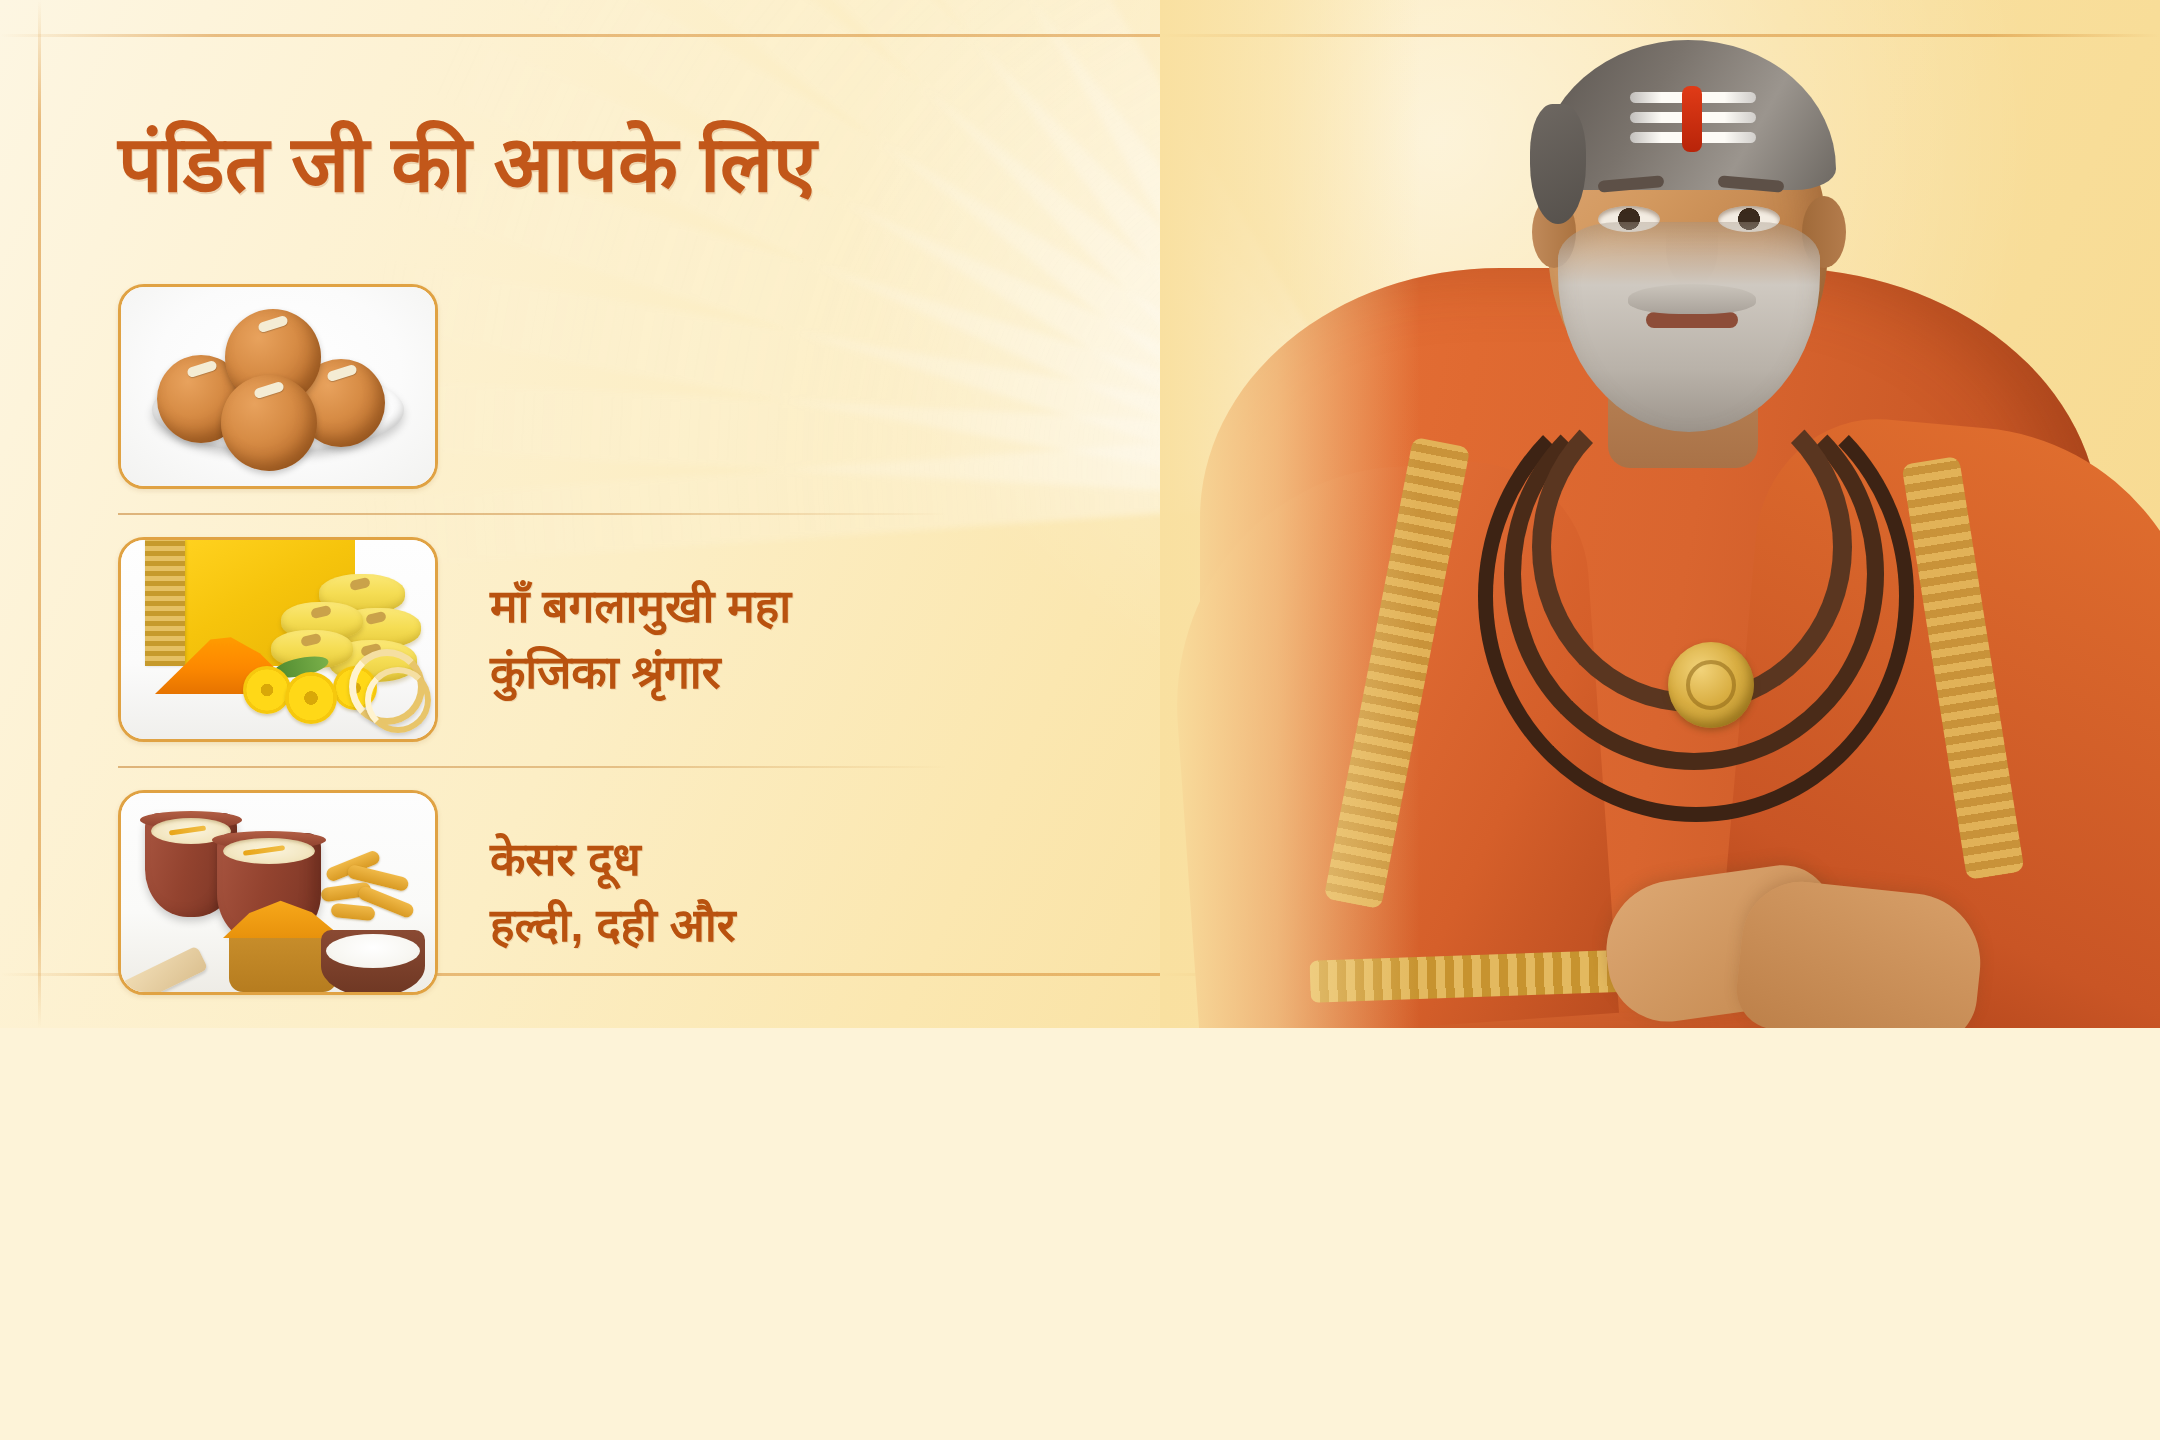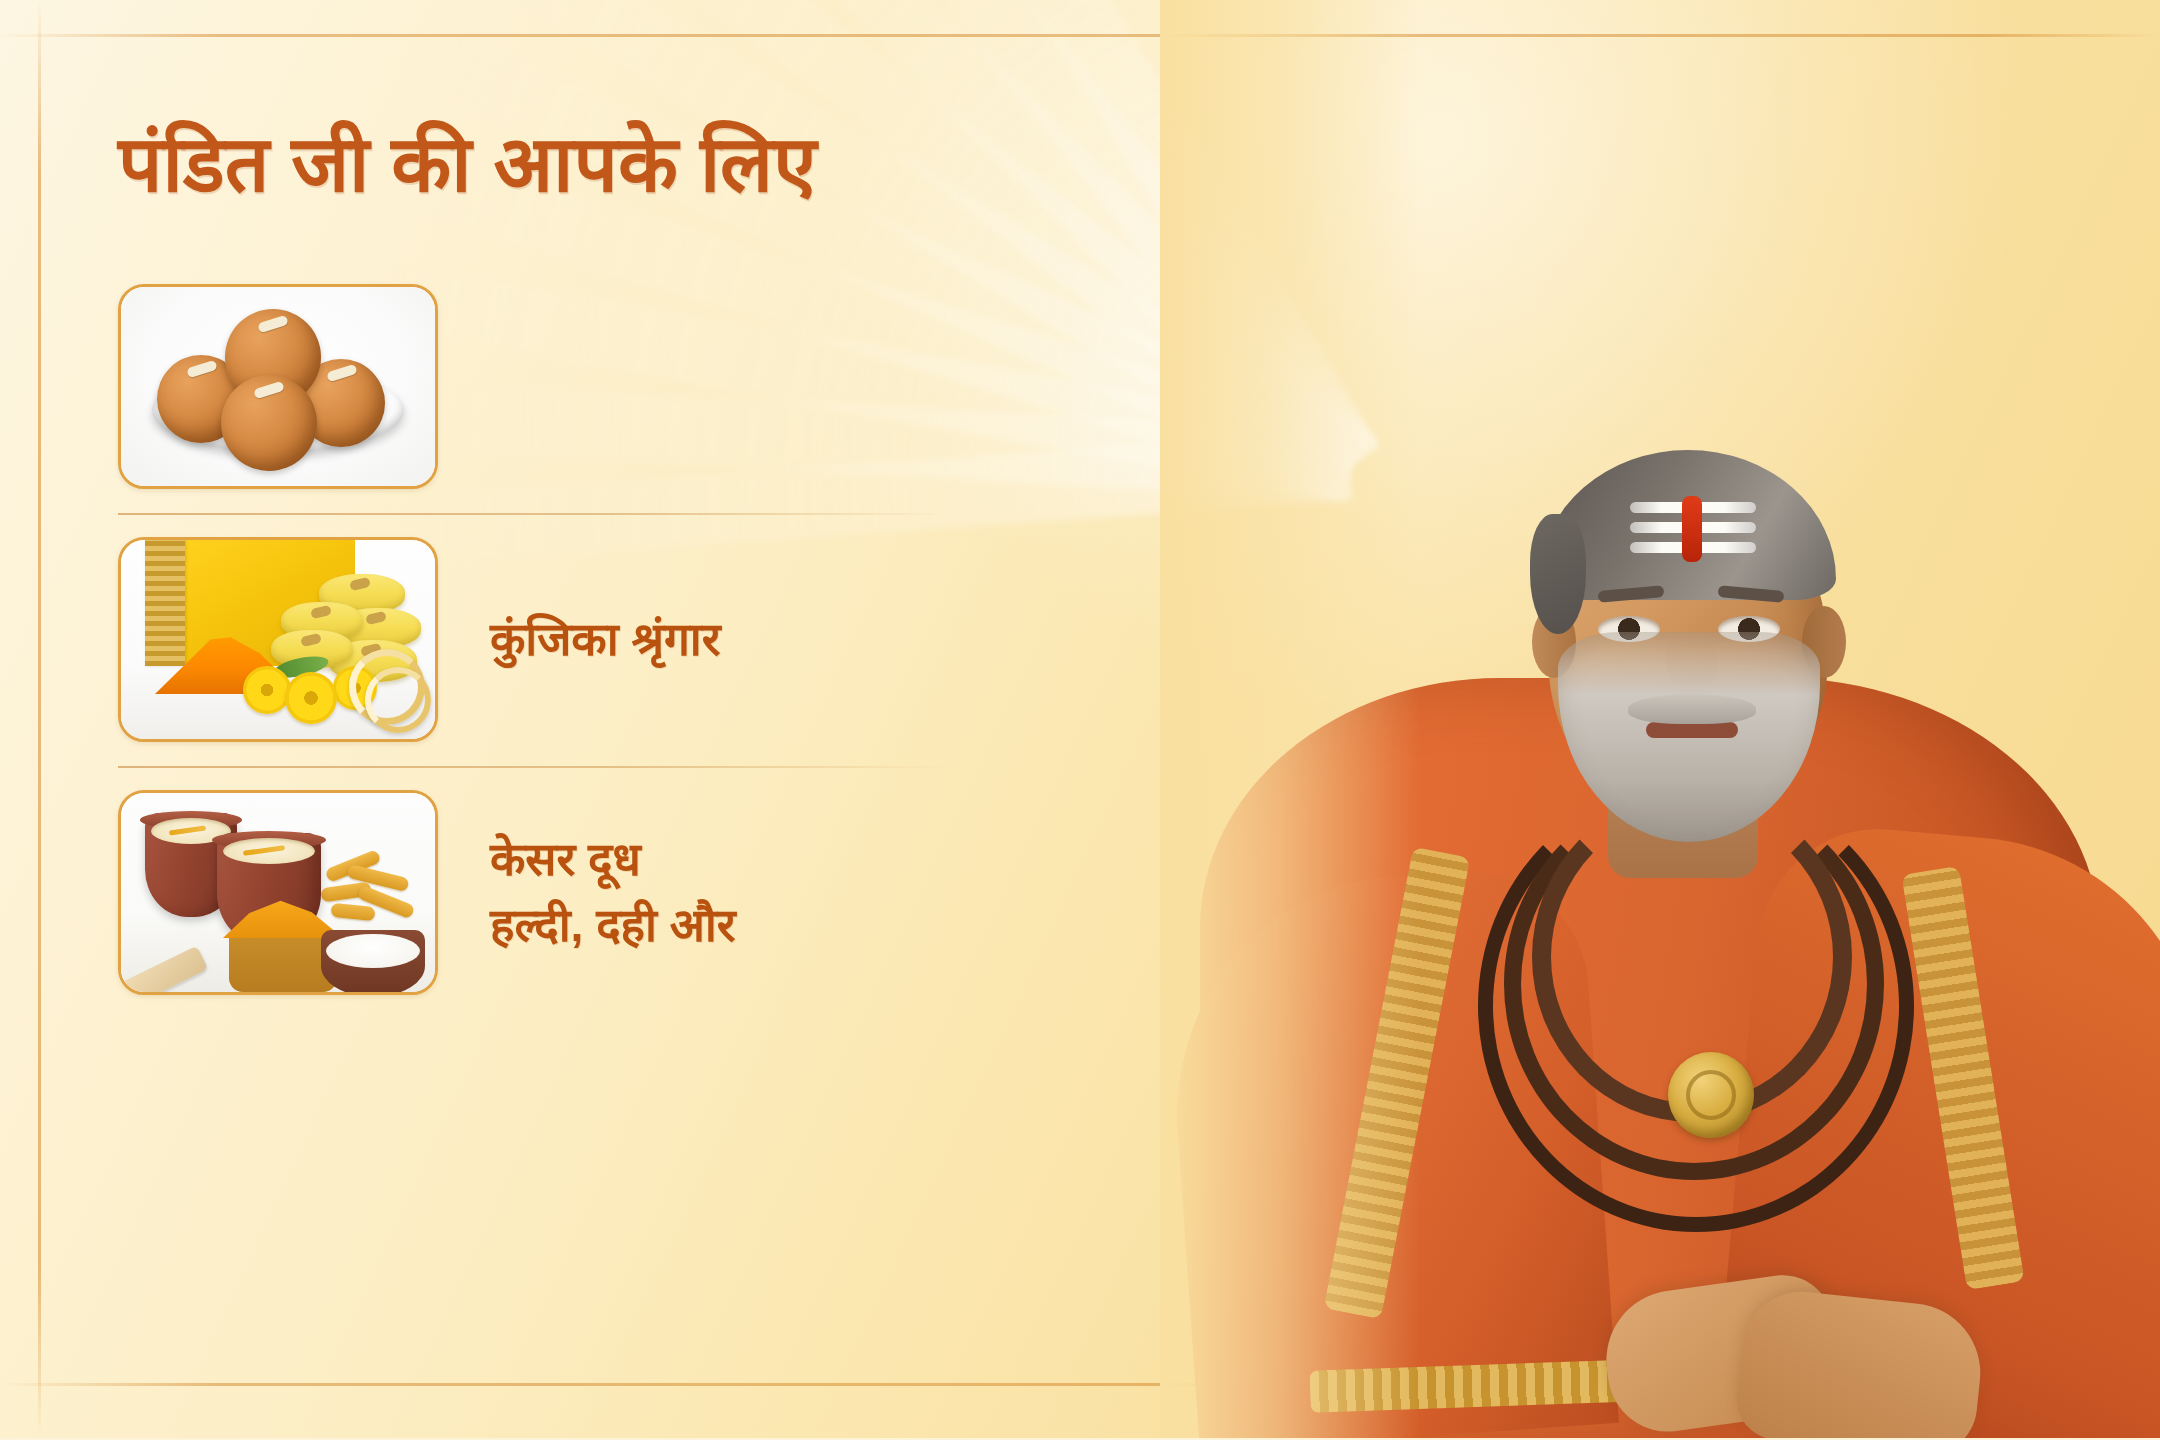--- a/index.html
+++ b/index.html
@@ -5,21 +5,21 @@
   * { margin:0; padding:0; box-sizing:border-box; }
   html,body { width:2160px; height:1440px; overflow:hidden; }
   body {
     font-family:"Liberation Sans", sans-serif;
     background:#fdf3d8;
   }
 
   
   #banner {
     position:relative;
-    width:2160px; height:1438px;
+    width:2160px; height:1028px;
     overflow:hidden;
     background:
       linear-gradient(115deg,
         #fdf6e2 0%,
         #fdf2d4 16%,
         #fceec5 34%,
         #fbe7b0 52%,
         #f9e0a0 68%,
         #f8dd98 82%,
         #f7d98e 100%);
@@ -514,20 +514,21 @@
             <div class="haldi-heap"></div>
             <div class="leaf"></div>
             <div class="flower f1"></div>
             <div class="flower f3"></div>
             <div class="flower f2"></div>
             <div class="bangle"></div>
             <div class="bangle b2"></div>
           </div>
         </div>
         <div class="row-label">
+          <div>माँ बगलामुखी महा</div>
           <div>कुंजिका श्रृंगार</div>
         </div>
       </div>
 
       <div class="divider"></div>
 
       <div class="row">
         <div class="thumb t3">
           <div class="pic">
             <div class="pot pot1">

